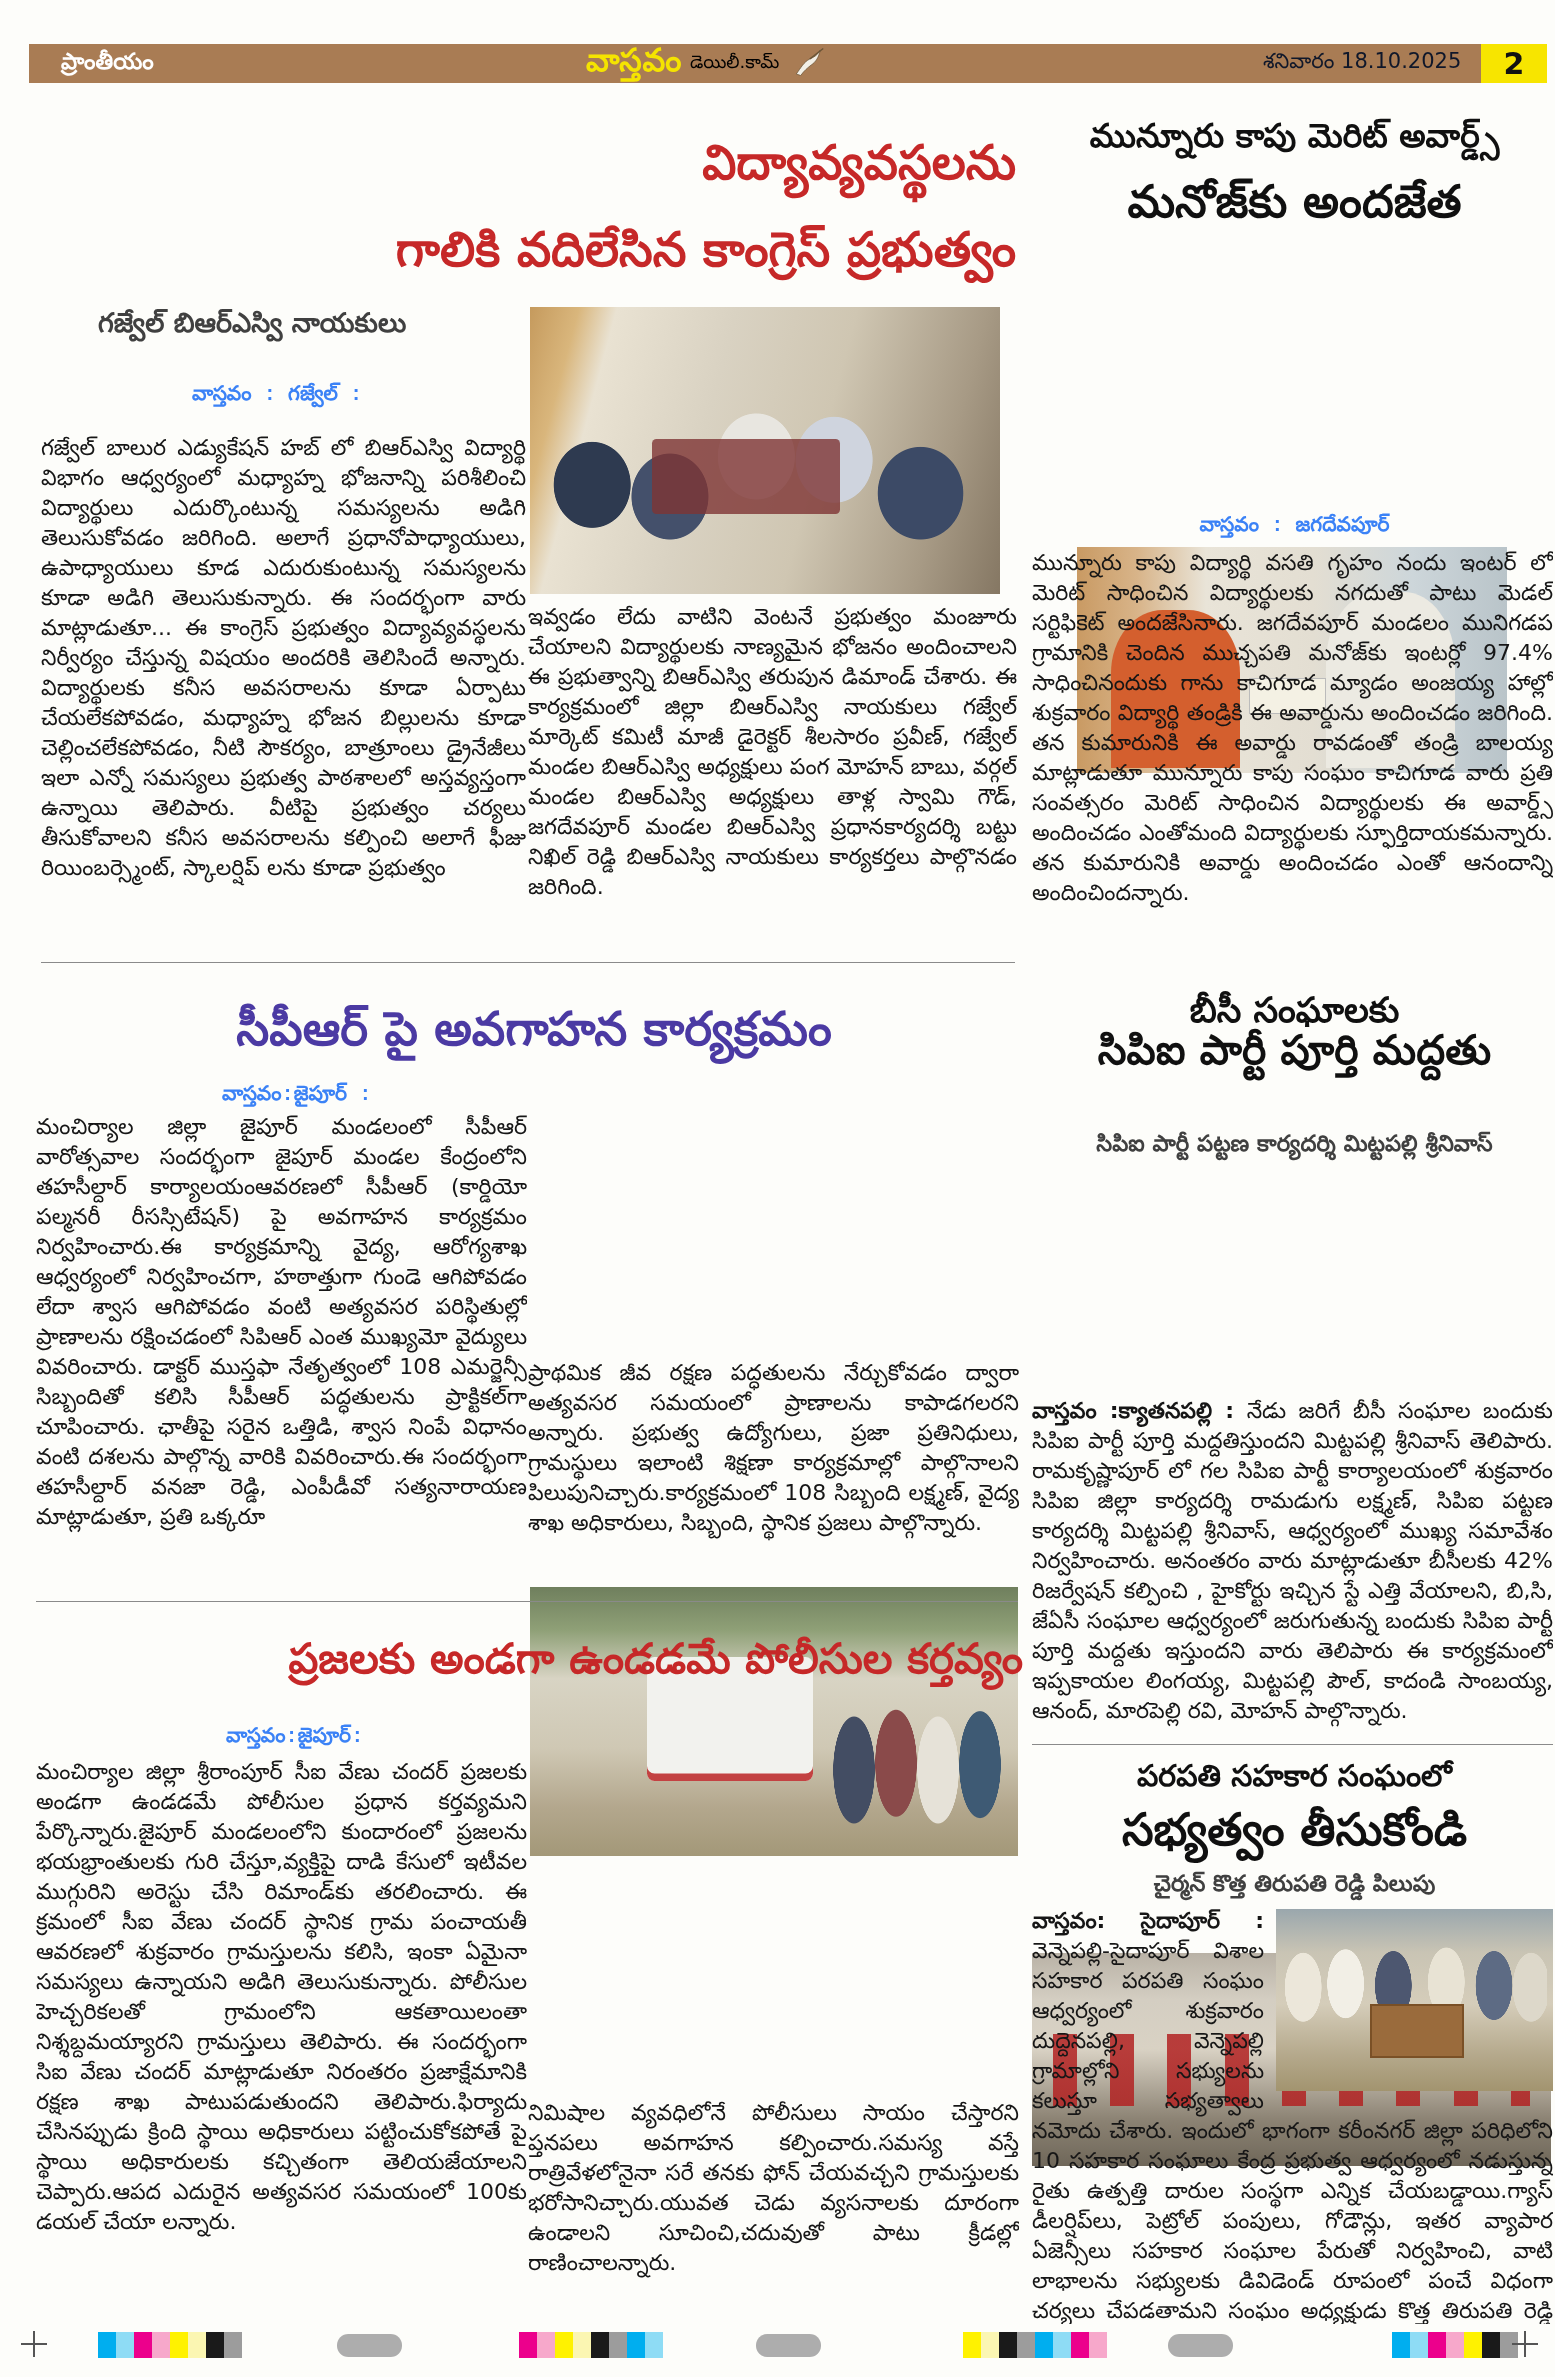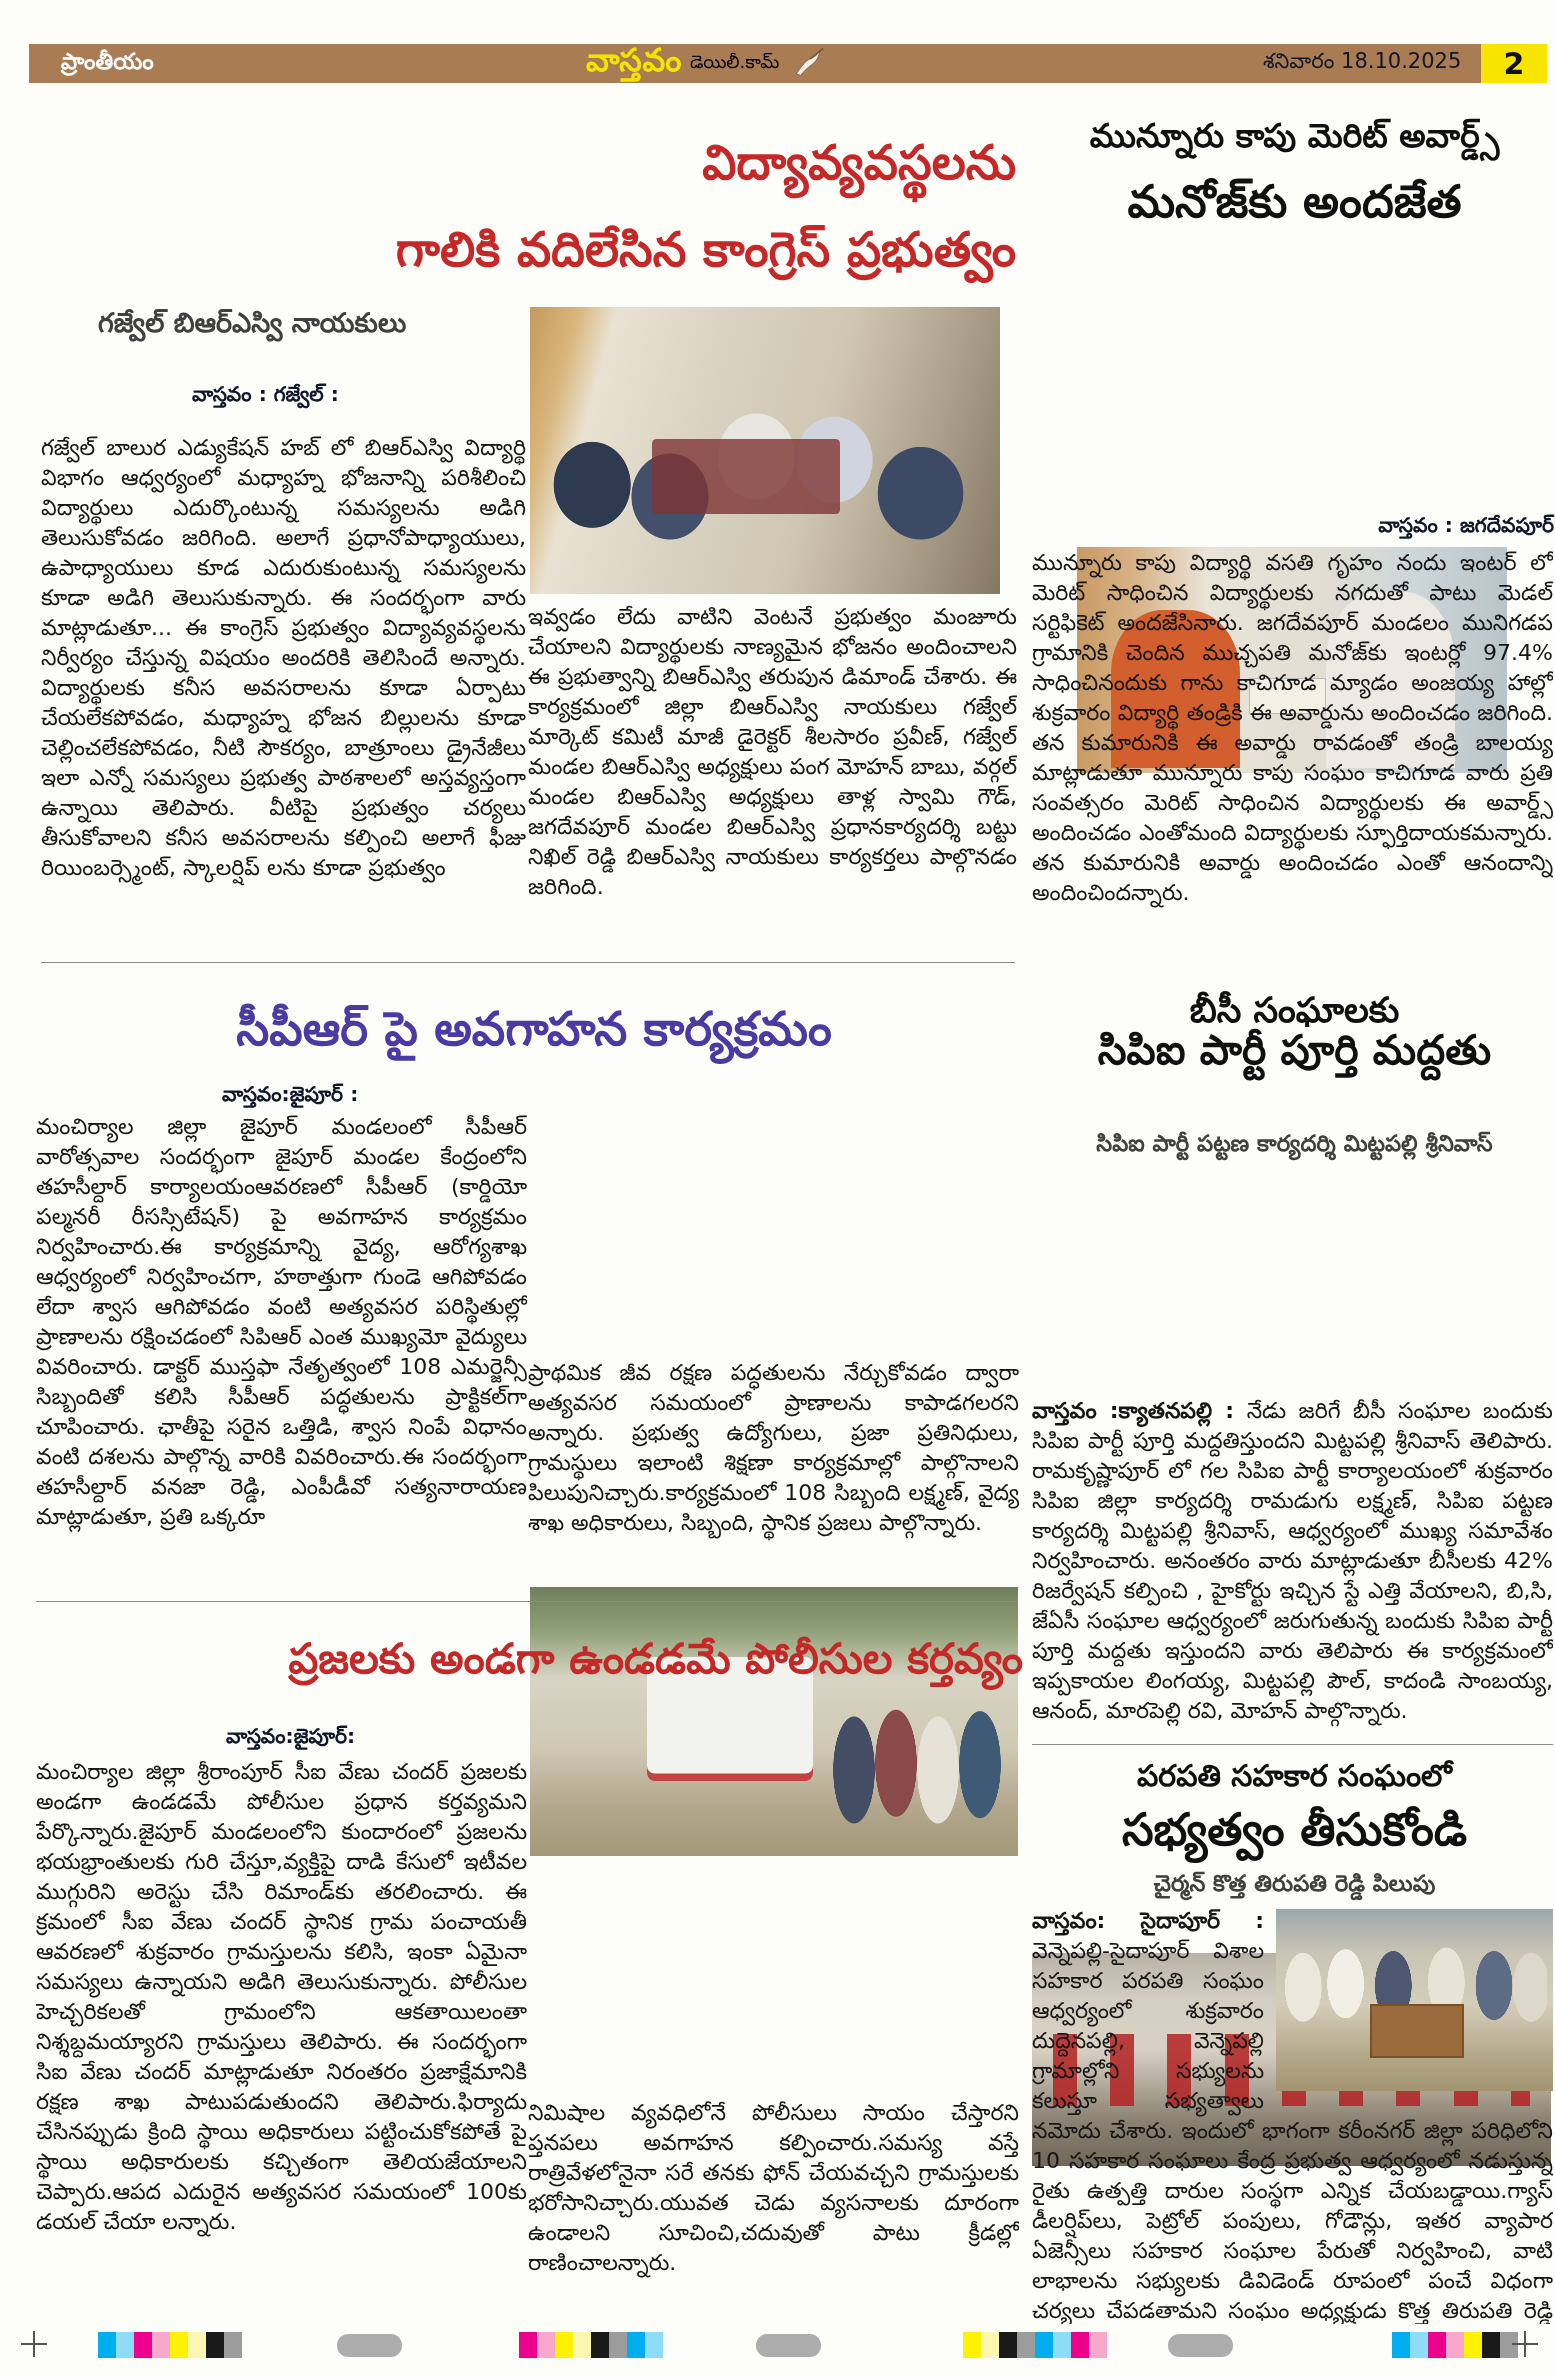--- a/index.html
+++ b/index.html
@@ -22,21 +22,21 @@
   .masthead .dateline { position:absolute; left:1234px; color:#0f172a; font-size:21px; }
   .pagebox { left:1481px; top:44px; width:66px; height:39px; background:#f7e500;
     display:flex; align-items:center; justify-content:center;
     font-size:30px; font-weight:bold; color:#111; }
 
   
   .hl-red { color:#c62828; font-weight:bold; text-align:right; }
   .hl-blue { color:#4b3aa3; font-weight:bold; text-align:center; }
   .hl-black { color:#101010; font-weight:bold; text-align:center; }
   .subhead { font-weight:bold; color:#404040; }
-  .byline { font-weight:bold; font-size:20.3px; color:#0f172a; }
+  .byline { font-weight:bold; font-size:20.3px; color:#3b82f6;font-family:Liberation Mono, monospace; }
 
   .body-text { font-size:22px; line-height:30px; text-align:justify; color:#161616; overflow:hidden; }
   .body-text .inline-byline { font-weight:bold; }
 
   .divider { border-top:1.5px solid #8a8a8a; height:0; }
 
   
   .photo { overflow:hidden; position:relative; background:#c9bda6; }
   .photo1 { background:
       linear-gradient(105deg,#c59a5d 0%,#d9b67c 9%,#e9e2d2 16%,#d9d2c2 38%,#cfc6b2 60%,#a79a85 84%,#857763 100%); }
@@ -122,21 +122,21 @@
   <div class="abs body-text" style="left:528px; top:602px; width:489px; height:354px;">ఇవ్వడం లేదు వాటిని వెంటనే ప్రభుత్వం మంజూరు చేయాలని విద్యార్థులకు నాణ్యమైన భోజనం అందించాలని ఈ ప్రభుత్వాన్ని బిఆర్ఎస్వి తరుపున డిమాండ్ చేశారు. ఈ కార్యక్రమంలో జిల్లా బిఆర్ఎస్వి నాయకులు గజ్వేల్ మార్కెట్ కమిటీ మాజీ డైరెక్టర్ శీలసారం ప్రవీణ్, గజ్వేల్ మండల బిఆర్ఎస్వి అధ్యక్షులు పంగ మోహన్ బాబు, వర్గల్ మండల బిఆర్ఎస్వి అధ్యక్షులు తాళ్ల స్వామి గౌడ్, జగదేవపూర్ మండల బిఆర్ఎస్వి ప్రధానకార్యదర్శి బట్టు నిఖిల్ రెడ్డి బిఆర్ఎస్వి నాయకులు కార్యకర్తలు పాల్గొనడం జరిగింది.</div>
   <div class="abs divider" style="left:41px; top:962px; width:974px;"></div>
 
   <div class="abs hl-black" style="left:1035px; top:113px; width:519px; font-size:33px; line-height:45px;">మున్నూరు కాపు మెరిట్ అవార్డ్స్</div>
   <div class="abs hl-black" style="left:1035px; top:172px; width:519px; font-size:45px; line-height:60px;">మనోజ్‌కు అందజేత</div>
   <div class="abs photo photo2" style="left:1077px; top:260px; width:430px; height:226px;">
     <div class="man-orange"></div>
     <div class="man-white"></div>
     <div class="certificate"></div>
   </div>
-  <div class="abs byline" style="left:1035px; top:513px; width:519px; text-align:right;">వాస్తవం : జగదేవపూర్</div>
+  <div class="abs byline" style="left:1035px; top:513px; width:519px; text-align:center;">వాస్తవం : జగదేవపూర్</div>
   <div class="abs body-text" style="left:1032px; top:548px; width:521px; height:451px;">మున్నూరు కాపు విద్యార్థి వసతి గృహం నందు ఇంటర్ లో మెరిట్ సాధించిన విద్యార్థులకు నగదుతో పాటు మెడల్ సర్టిఫికెట్ అందజేసినారు. జగదేవపూర్ మండలం మునిగడప గ్రామానికి చెందిన ముచ్చపతి మనోజ్‌కు ఇంటర్లో 97.4% సాధించినందుకు గాను కాచిగూడ మ్యాడం అంజయ్య హాల్లో శుక్రవారం విద్యార్థి తండ్రికి ఈ అవార్డును అందించడం జరిగింది. తన కుమారునికి ఈ అవార్డు రావడంతో తండ్రి బాలయ్య మాట్లాడుతూ మున్నూరు కాపు సంఘం కాచిగూడ వారు ప్రతి సంవత్సరం మెరిట్ సాధించిన విద్యార్థులకు ఈ అవార్డ్స్ అందించడం ఎంతోమంది విద్యార్థులకు స్ఫూర్తిదాయకమన్నారు. తన కుమారునికి అవార్డు అందించడం ఎంతో ఆనందాన్ని అందించిందన్నారు.</div>
 
   <div class="abs hl-blue" style="left:45px; top:982px; width:978px; font-size:47px; line-height:65px;margin-top:14px;">సీపీఆర్ పై అవగాహన కార్యక్రమం</div>
   <div class="abs byline" style="left:222px; top:1082px;">వాస్తవం:జైపూర్ :</div>
   <div class="abs photo photo3" style="left:530px; top:1074px; width:488px; height:269px;">
     <div class="ambulance"></div>
     <div class="crowd"></div>
   </div>
   <div class="abs body-text" style="left:36px; top:1112px; width:491px; height:482px;">మంచిర్యాల జిల్లా జైపూర్ మండలంలో సీపీఆర్ వారోత్సవాల సందర్భంగా జైపూర్ మండల కేంద్రంలోని తహసీల్దార్ కార్యాలయంఆవరణలో సీపీఆర్ (కార్డియో పల్మనరీ రీసస్సిటేషన్) పై అవగాహన కార్యక్రమం నిర్వహించారు.ఈ కార్యక్రమాన్ని వైద్య, ఆరోగ్యశాఖ ఆధ్వర్యంలో నిర్వహించగా, హఠాత్తుగా గుండె ఆగిపోవడం లేదా శ్వాస ఆగిపోవడం వంటి అత్యవసర పరిస్థితుల్లో ప్రాణాలను రక్షించడంలో సిపిఆర్ ఎంత ముఖ్యమో వైద్యులు వివరించారు. డాక్టర్ ముస్తఫా నేతృత్వంలో 108 ఎమర్జెన్సీ సిబ్బందితో కలిసి సీపీఆర్ పద్ధతులను ప్రాక్టికల్‌గా చూపించారు. ఛాతీపై సరైన ఒత్తిడి, శ్వాస నింపే విధానం వంటి దశలను పాల్గొన్న వారికి వివరించారు.ఈ సందర్భంగా తహసీల్దార్ వనజా రెడ్డి, ఎంపీడీవో సత్యనారాయణ మాట్లాడుతూ, ప్రతి ఒక్కరూ</div>
   <div class="abs body-text" style="left:528px; top:1358px; width:491px; height:237px;">ప్రాథమిక జీవ రక్షణ పద్ధతులను నేర్చుకోవడం ద్వారా అత్యవసర సమయంలో ప్రాణాలను కాపాడగలరని అన్నారు. ప్రభుత్వ ఉద్యోగులు, ప్రజా ప్రతినిధులు, గ్రామస్థులు ఇలాంటి శిక్షణా కార్యక్రమాల్లో పాల్గొనాలని పిలుపునిచ్చారు.కార్యక్రమంలో 108 సిబ్బంది లక్ష్మణ్, వైద్య శాఖ అధికారులు, సిబ్బంది, స్థానిక ప్రజలు పాల్గొన్నారు.</div>

